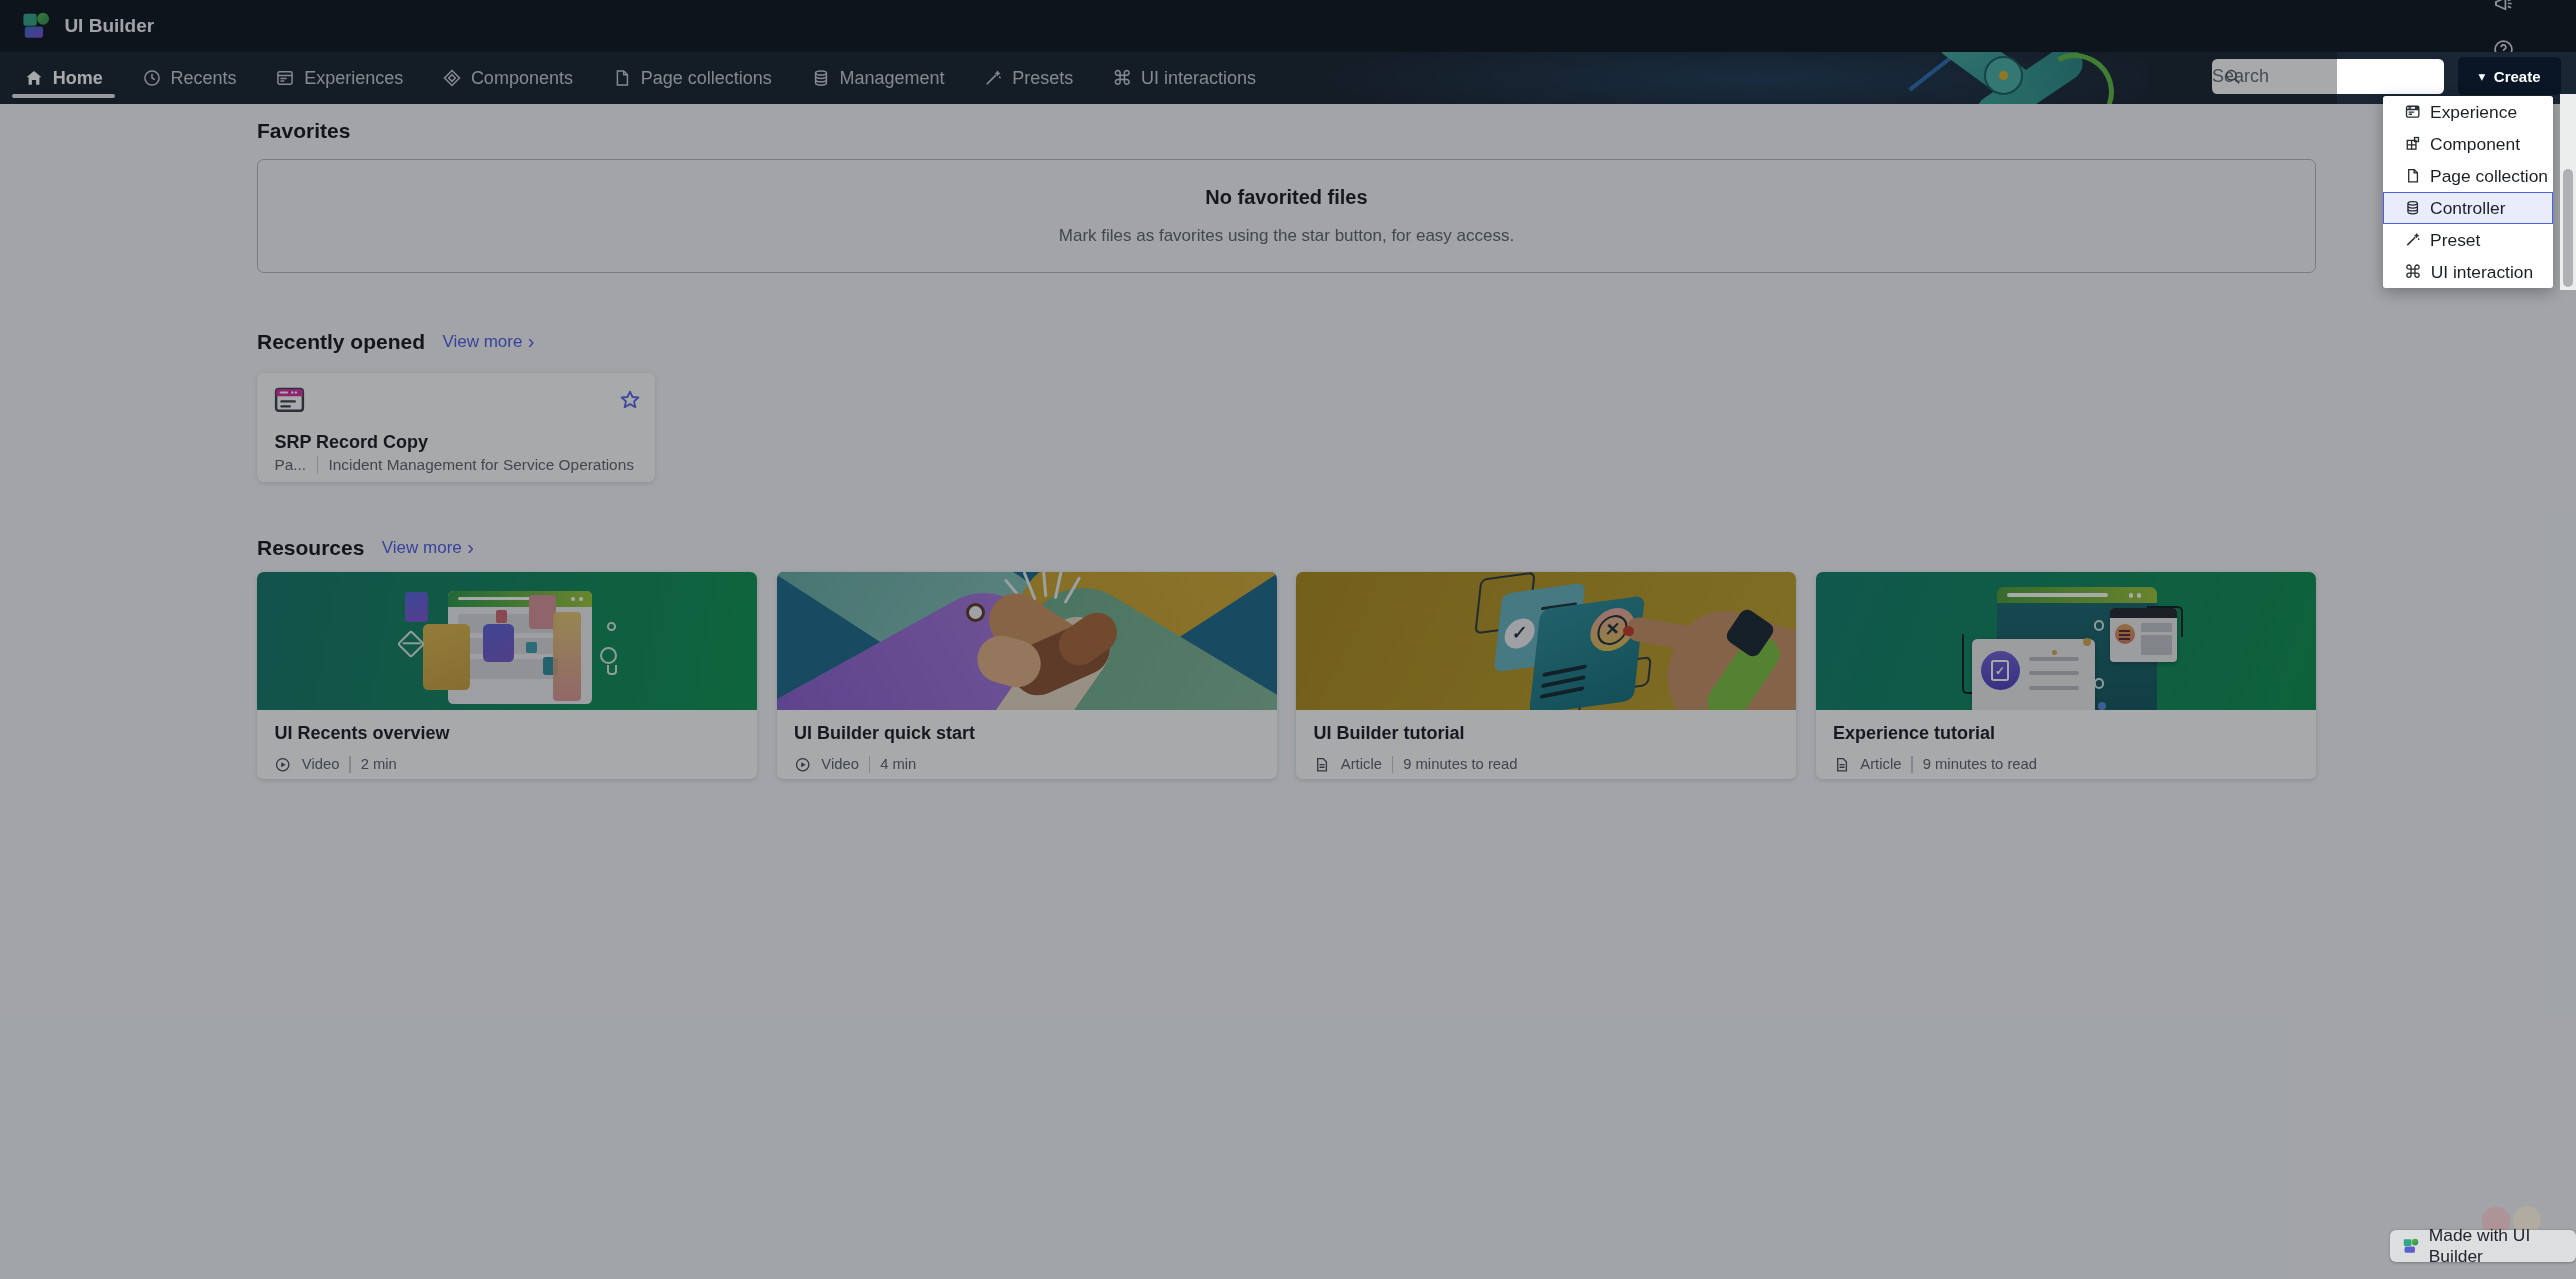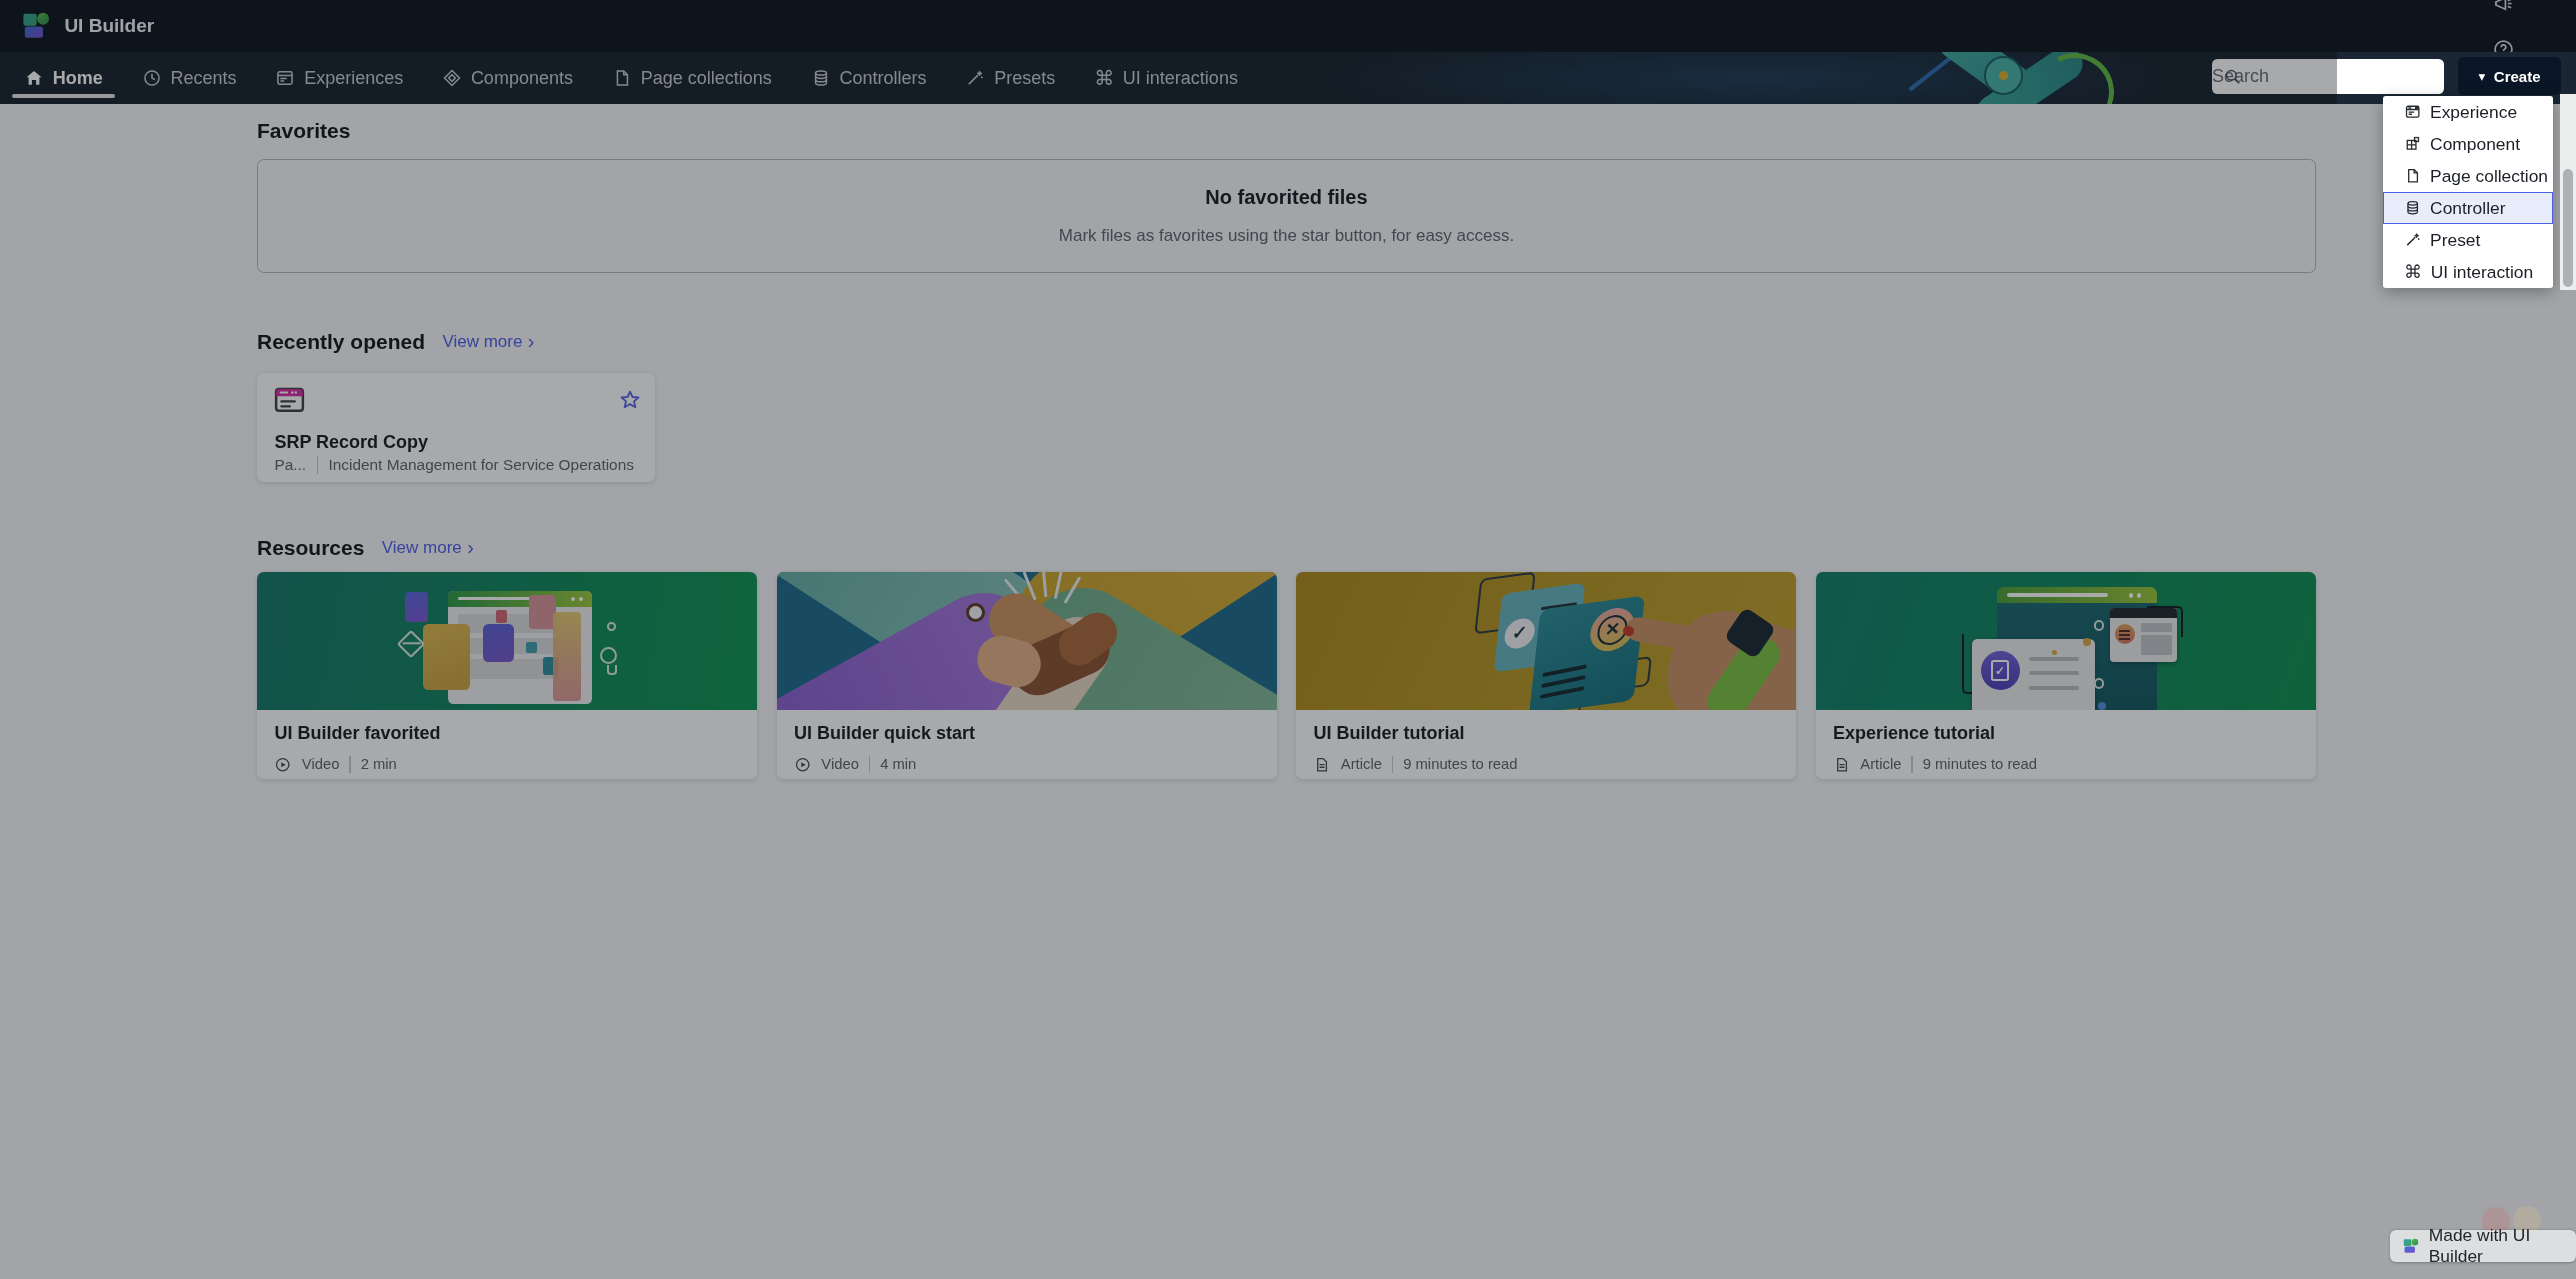--- a/index.html
+++ b/index.html
@@ -333,21 +333,21 @@
             <path d="M14 3.5 V8 H18.5"></path>
           </svg>
         <span>Page collections</span>
       </div>
       <div class="nav-item">
         <svg viewBox="0 0 24 24" fill="none" stroke="currentColor" stroke-width="1.8">
           <ellipse cx="12" cy="6" rx="6.5" ry="2.5"></ellipse>
             <path d="M5.5 6 V18 c0 1.4 2.9 2.5 6.5 2.5 s6.5-1.1 6.5-2.5 V6"></path>
           <path d="M5.5 10 c0 1.4 2.9 2.5 6.5 2.5 s6.5-1.1 6.5-2.5 M5.5 14 c0 1.4 2.9 2.5 6.5 2.5 s6.5-1.1 6.5-2.5"></path>
         </svg>
-        <span>Controllers</span>
+        <span>Management</span>
       </div>
       <div class="nav-item">
         <svg viewBox="0 0 24 24" fill="none" stroke="currentColor" stroke-width="2">
             <path d="M4.5 19.5 L15.5 8.5"></path>
             <path d="M17.5 3.5 l.9 2.1 2.1.9 -2.1.9 -.9 2.1 -.9 -2.1 -2.1 -.9 2.1 -.9 Z" fill="currentColor" stroke-width="1"></path>
             <path d="M19.5 10.5 l1.5 1.5"></path>
           </svg>
         <span>Presets</span>
       </div>
       <div class="nav-item">
@@ -430,21 +430,21 @@
             <div class="pinksm"></div>
           <div class="violet"></div>
             <div class="tealsm"></div>
             <div class="tealsm2"></div>
             <div class="tallbar"></div>
           <div class="cube"></div>
             <div class="o-circle"></div>
             <div class="balloon"></div>
         </div>
         <div class="res-label">
-          <div class="res-title">UI Builder favorited</div>
+          <div class="res-title">UI Recents overview</div>
           <div class="res-meta">
             <svg viewBox="0 0 24 24" fill="none" stroke="#464d54" stroke-width="1.8">
                 <circle cx="12" cy="12" r="8.5"></circle>
                 <path d="M10 8.5 L16 12 L10 15.5 Z" fill="#464d54" stroke="none"></path>
               </svg>
             <span>Video</span>
             <span class="vdiv"></span>
             <span>2 min</span>
           </div>
         </div>

